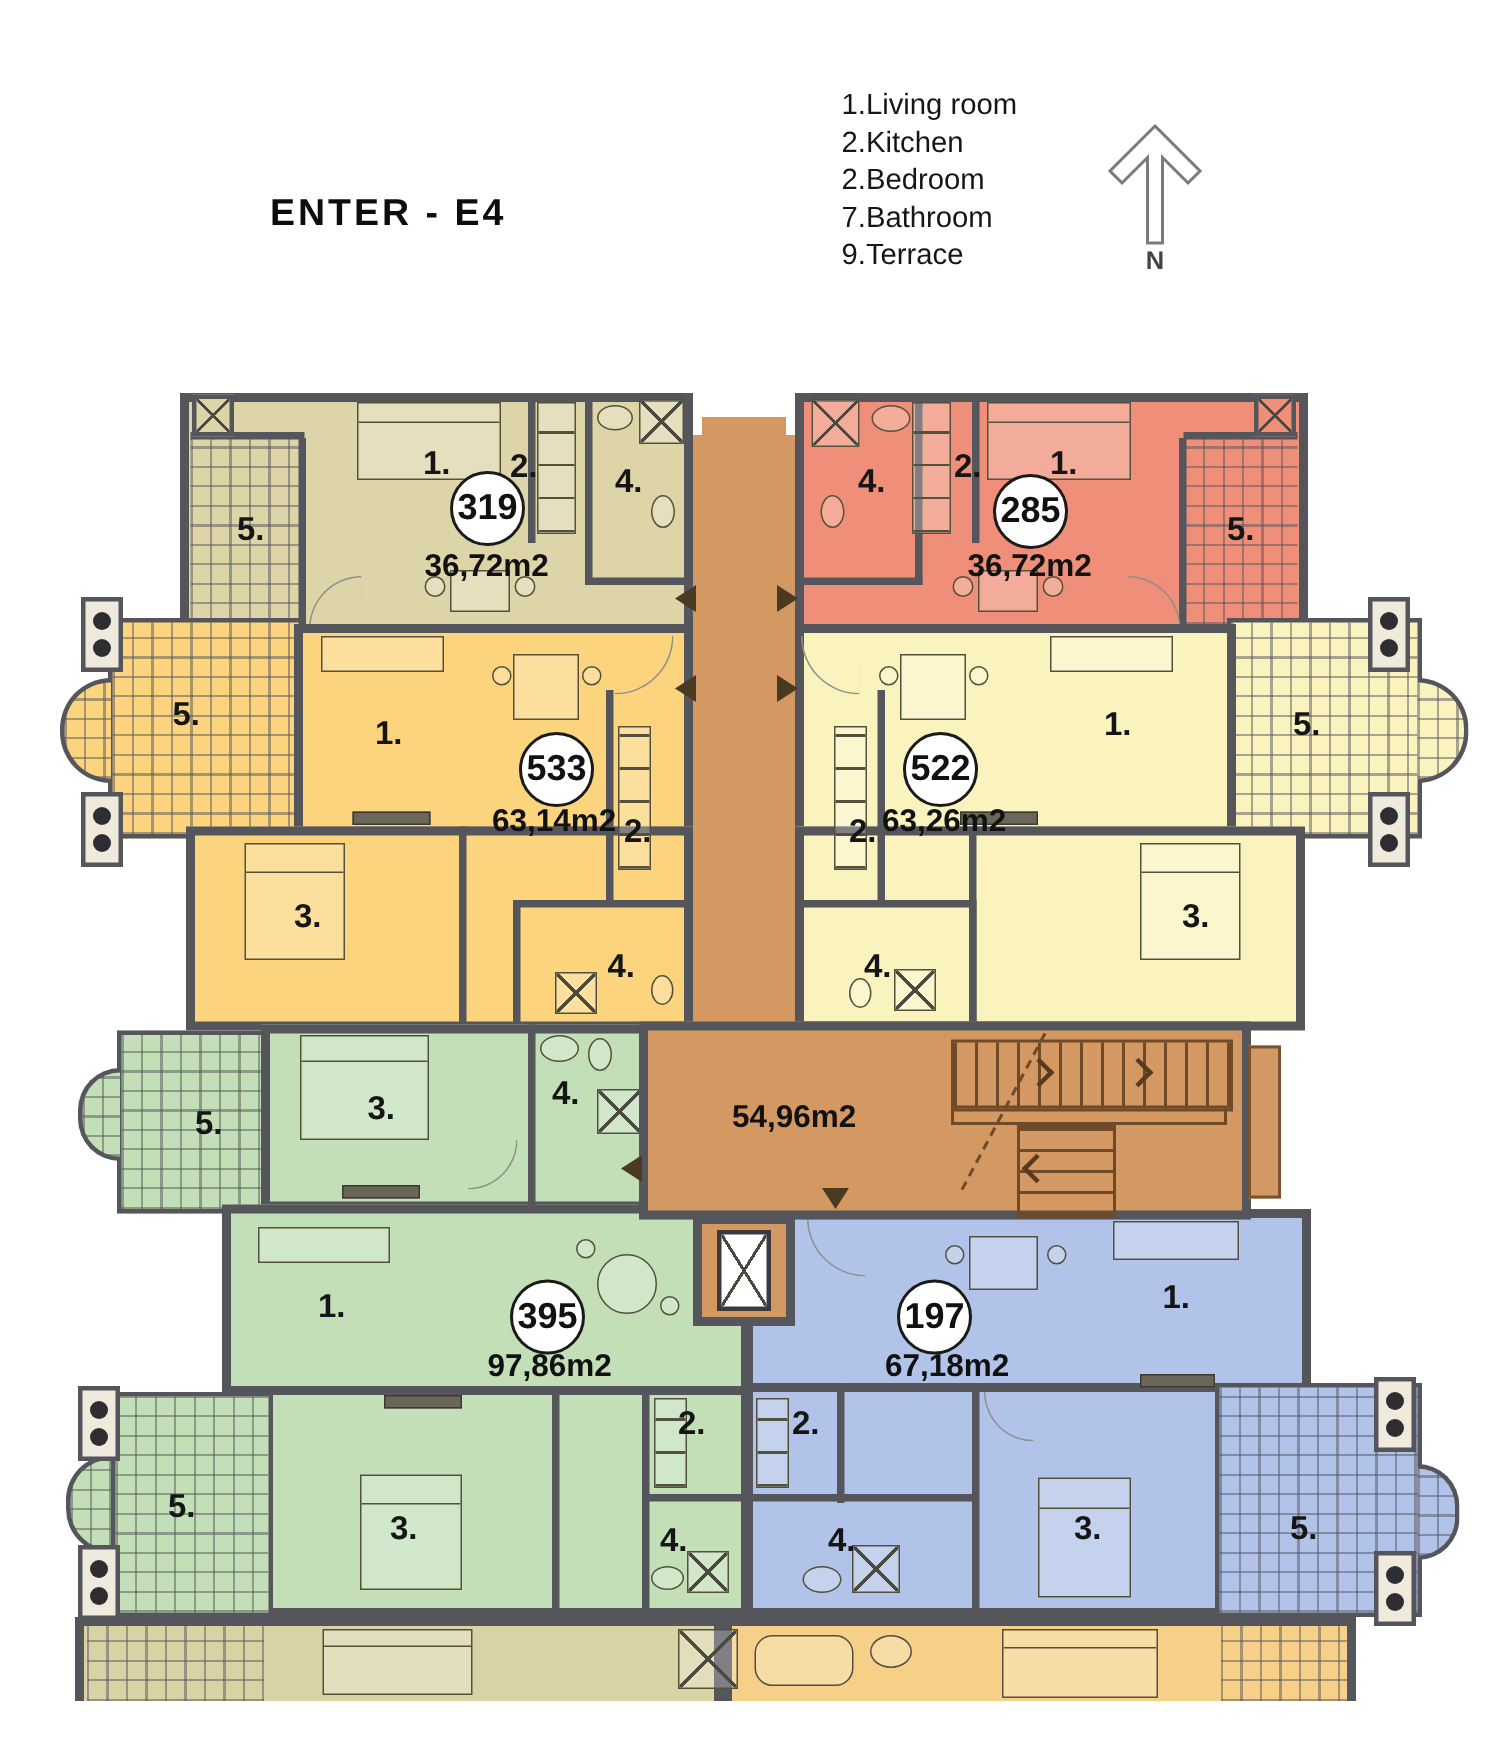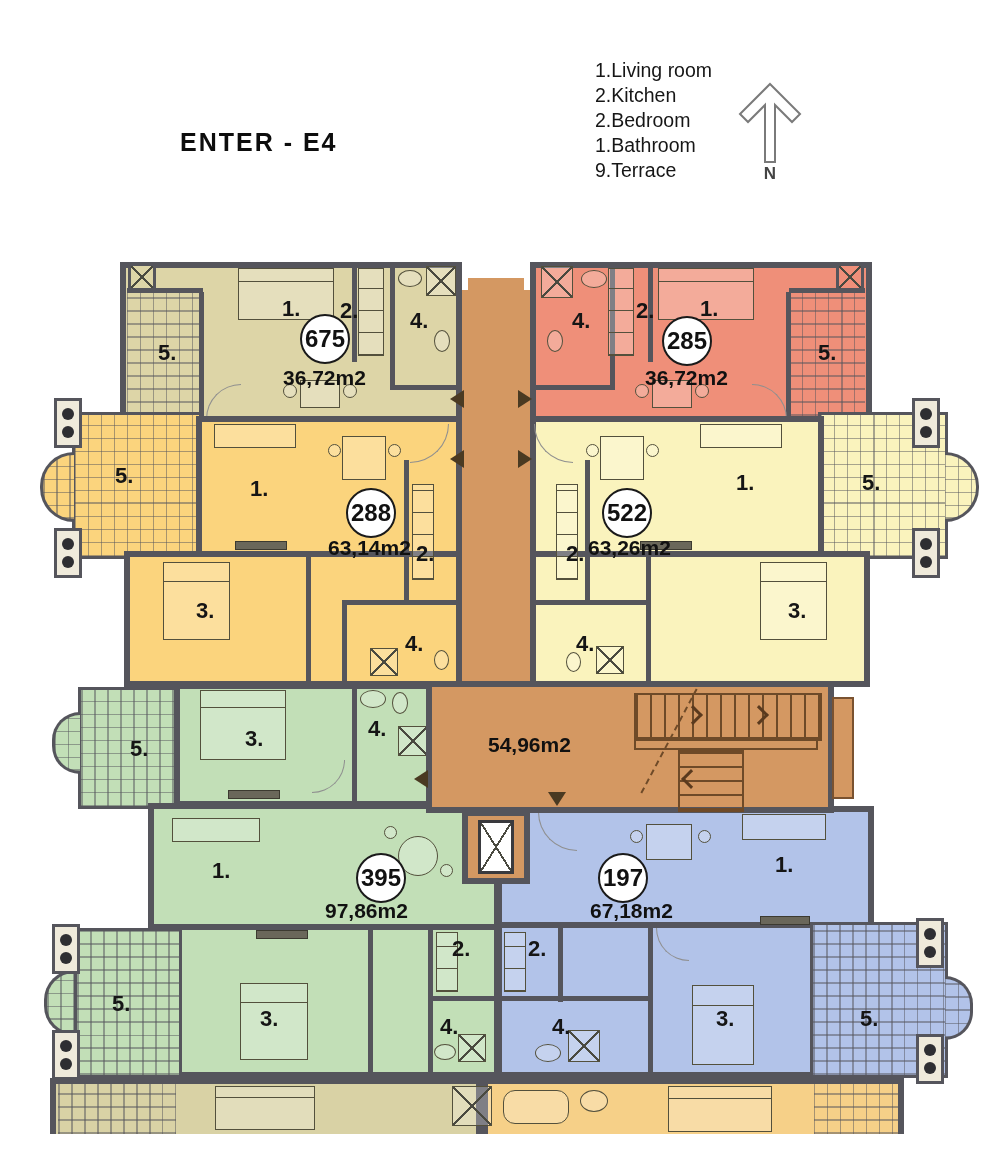--- a/index.html
+++ b/index.html
@@ -47,25 +47,25 @@
   .enter{position:absolute;font-size:25px;font-weight:bold;letter-spacing:2px;color:#0d0d0d;}
   .legend{position:absolute;font-size:19.5px;line-height:25px;font-weight:500;color:#161616;}
   .lobbyArea{position:absolute;font-size:21px;font-weight:bold;color:#111;}
 </style>
 </head>
 <body>
 
 <div id="stage">
 
   <div class="enter" style="left:180px;top:128px;">ENTER - E4</div>
-  <div class="legend" style="left:595px;top:58px;">
+  <div class="legend" style="left:561px;top:58px;">
     <div>1.Living room</div>
     <div>2.Kitchen</div>
     <div>2.Bedroom</div>
-    <div>1.Bathroom</div>
+    <div>7.Bathroom</div>
     <div>9.Terrace</div>
   </div>
   <svg class="abs" style="left:733px;top:80px;" width="74" height="102" viewBox="0 0 74 102">
     <polygon points="37,4 67,34 59,42 42,25 42,82 32,82 32,25 15,42 7,34" fill="#fff" stroke="#7a7a7a" stroke-width="2"></polygon>
     <text x="37" y="99" text-anchor="middle" font-size="17" font-weight="bold" fill="#444" font-family="Liberation Sans, sans-serif">N</text>
   </svg>
 
   <div class="blk" style="left: 120px; top: 262px; width: 342px; height: 160px; background-color: rgb(221, 213, 167);"></div>
   <div class="abs grid" style="left: 127px; top: 292px; width: 76px; height: 124px; background-color: rgb(221, 213, 167);"></div>
   <div class="wall" style="left:127px;top:288px;width:76px;height:5px;"></div>
@@ -80,21 +80,21 @@
   <div class="f xbox" style="left:426px;top:266px;width:30px;height:30px;"></div>
   <div class="f round" style="left:434px;top:330px;width:16px;height:22px;"></div>
   <div class="f" style="left:300px;top:380px;width:40px;height:28px;"></div>
   <div class="f round" style="left:283px;top:384px;width:14px;height:14px;"></div>
   <div class="f round" style="left:343px;top:384px;width:14px;height:14px;"></div>
   <div class="arc" style="left:206px;top:384px;width:34px;height:34px;border-right:none;border-bottom:none;border-top-left-radius:100%;"></div>
   <div class="rl" style="left:282px;top:296px;">1.</div>
   <div class="rl" style="left:340px;top:298px;">2.</div>
   <div class="rl" style="left:410px;top:308px;">4.</div>
   <div class="rl" style="left:158px;top:340px;">5.</div>
-  <div class="circ" style="left:300px;top:314px;">675</div>
+  <div class="circ" style="left:300px;top:314px;">319</div>
   <div class="area" style="left:283px;top:366px;">36,72m2</div>
 
   <div class="blk" style="left: 530px; top: 262px; width: 342px; height: 160px; background-color: rgb(239, 143, 121);"></div>
   <div class="abs grid" style="left: 789px; top: 292px; width: 76px; height: 124px; background-color: rgb(239, 143, 121);"></div>
   <div class="wall" style="left:789px;top:288px;width:76px;height:5px;"></div>
   <div class="wall" style="left:786px;top:292px;width:5px;height:124px;"></div>
   <div class="wall" style="left:610px;top:262px;width:5px;height:128px;"></div>
   <div class="wall" style="left:648px;top:262px;width:5px;height:100px;"></div>
   <div class="wall" style="left:536px;top:385px;width:79px;height:5px;"></div>
   <div class="abs xbox" style="left: 836px; top: 263px; width: 28px; height: 28px; border: 3px solid rgb(85, 85, 92); background-color: rgb(239, 143, 121);"></div>
@@ -138,21 +138,21 @@
   <div class="f bed" style="left:163px;top:562px;width:67px;height:78px;"></div>
   <div class="f kitch" style="left:412px;top:484px;width:22px;height:96px;"></div>
   <div class="f xbox" style="left:370px;top:648px;width:28px;height:28px;"></div>
   <div class="f round" style="left:434px;top:650px;width:15px;height:20px;"></div>
   <div class="arc" style="left:410px;top:424px;width:38px;height:38px;border-left:none;border-top:none;border-bottom-right-radius:100%;"></div>
   <div class="rl" style="left:115px;top:463px;">5.</div>
   <div class="rl" style="left:250px;top:476px;">1.</div>
   <div class="rl" style="left:416px;top:541px;">2.</div>
   <div class="rl" style="left:196px;top:598px;">3.</div>
   <div class="rl" style="left:405px;top:631px;">4.</div>
-  <div class="circ" style="left:346px;top:488px;">288</div>
+  <div class="circ" style="left:346px;top:488px;">533</div>
   <div class="area" style="left:328px;top:536px;">63,14m2</div>
 
   <div class="abs grid" style="left: 818px; top: 412px; width: 130px; height: 147px; border: 3px solid rgb(85, 85, 92); background-color: rgb(250, 243, 189);"></div>
   <div class="bayR grid" style="left: 945px; top: 452px; width: 34px; height: 70px; background-color: rgb(250, 243, 189);"></div>
   <div class="blk" style="left: 530px; top: 416px; width: 294px; height: 141px; background-color: rgb(250, 243, 189);"></div>
   <div class="blk" style="left: 530px; top: 551px; width: 340px; height: 136px; background-color: rgb(250, 243, 189);"></div>
   <div class="wall" style="left:585px;top:460px;width:5px;height:144px;"></div>
   <div class="wall" style="left:530px;top:600px;width:120px;height:5px;"></div>
   <div class="wall" style="left:646px;top:600px;width:5px;height:84px;"></div>
   <div class="wall" style="left:646px;top:551px;width:5px;height:136px;"></div>
@@ -218,21 +218,21 @@
   <div class="arc" style="left:438px;top:758px;width:34px;height:34px;border-right:none;border-top:none;border-bottom-left-radius:100%;"></div>
   <div class="arc" style="left:312px;top:760px;width:32px;height:32px;border-left:none;border-top:none;border-bottom-right-radius:100%;"></div>
   <div class="rl" style="left:245px;top:726px;">3.</div>
   <div class="rl" style="left:368px;top:716px;">4.</div>
   <div class="rl" style="left:130px;top:736px;">5.</div>
   <div class="rl" style="left:212px;top:858px;">1.</div>
   <div class="rl" style="left:112px;top:991px;">5.</div>
   <div class="rl" style="left:260px;top:1006px;">3.</div>
   <div class="rl" style="left:452px;top:936px;">2.</div>
   <div class="rl" style="left:440px;top:1014px;">4.</div>
-  <div class="circ" style="left:356px;top:853px;">395</div>
+  <div class="circ" style="left:340px;top:853px;">395</div>
   <div class="area" style="left:325px;top:899px;">97,86m2</div>
 
   <div class="blk" style="left: 496px; top: 806px; width: 378px; height: 124px; background-color: rgb(178, 195, 233);"></div>
   <div class="blk" style="left: 496px; top: 922px; width: 320px; height: 156px; background-color: rgb(178, 195, 233);"></div>
   <div class="abs grid" style="left: 810px; top: 922px; width: 138px; height: 156px; border: 3px solid rgb(85, 85, 92); background-color: rgb(178, 195, 233);"></div>
   <div class="bayR grid" style="left: 945px; top: 976px; width: 28px; height: 64px; background-color: rgb(178, 195, 233);"></div>
   <div class="wall" style="left:558px;top:922px;width:5px;height:80px;"></div>
   <div class="wall" style="left:496px;top:996px;width:156px;height:5px;"></div>
   <div class="wall" style="left:648px;top:922px;width:5px;height:156px;"></div>
   <div class="post" style="left:916px;top:918px;">

